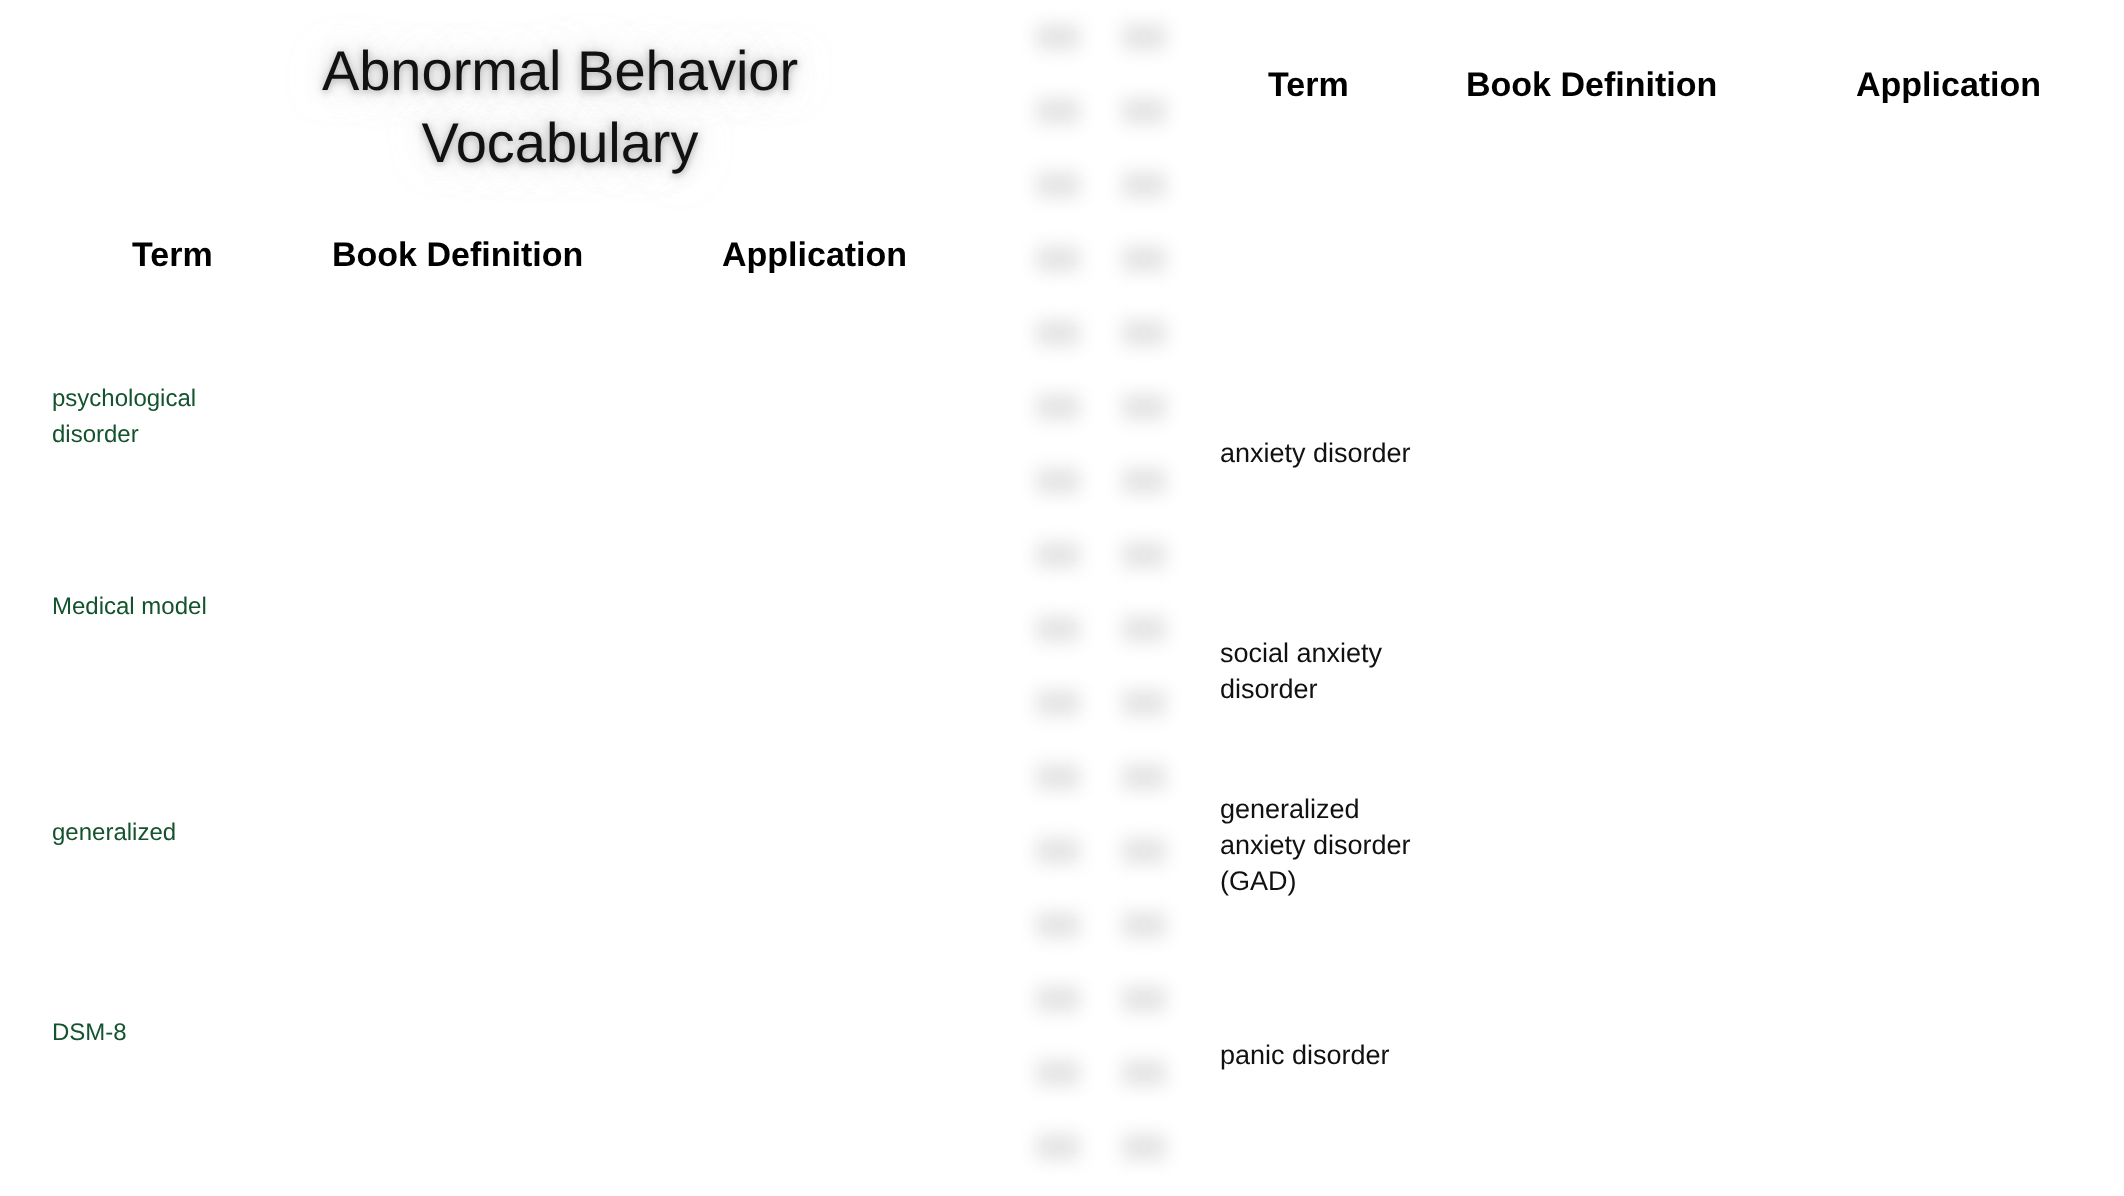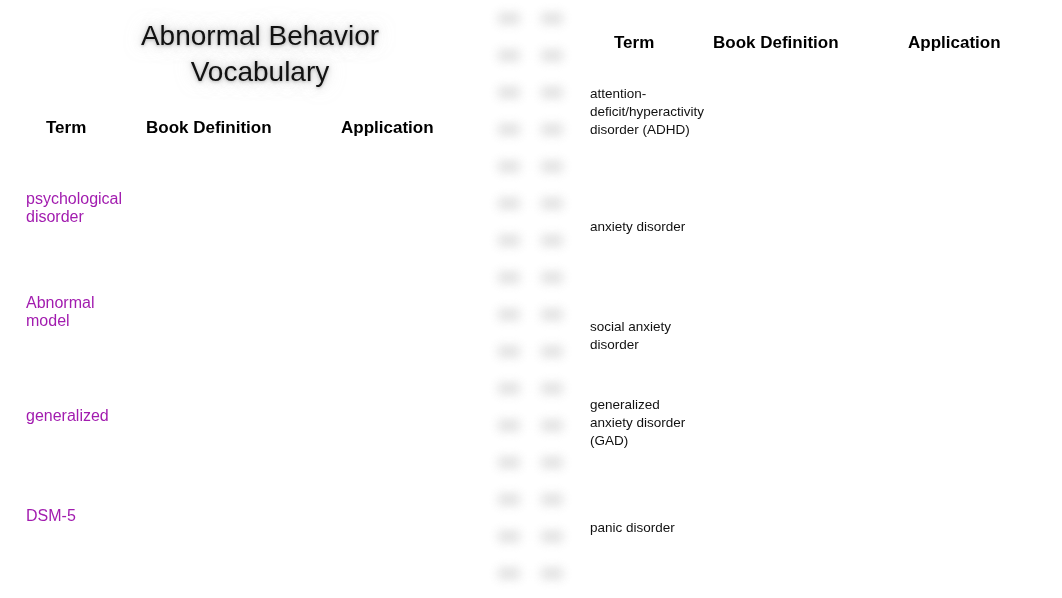--- a/index.html
+++ b/index.html
@@ -13,20 +13,21 @@
     position: relative;
     overflow: hidden;
     font-family: "Liberation Sans", sans-serif;
     color: #000000;
     -webkit-font-smoothing: antialiased;
   }
 
   .page {
     position: absolute;
     inset: 0;
+    margin-left: 20px;
   }
 
   
   .panel-left {
     position: absolute;
     left: 0;
     top: 0;
     width: 480px;
     height: 598px;
   }
@@ -62,25 +63,25 @@
     line-height: 22px;
     color: #000;
     white-space: nowrap;
   }
   .headers-left .h-term { left: 46px; }
   .headers-left .h-def  { left: 146px; }
   .headers-left .h-app  { left: 341px; }
 
   .term-left {
     position: absolute;
-    left: 26px;
+    left: 6px;
     width: 112px;
-    font-size: 16px;
+    font-size: 12px;
     line-height: 18px;
-    color: #a21caf;
+    color: #14532d;
   }
   .tl-0 { top: 190px; }
   .tl-1 { top: 294px; }
   .tl-2 { top: 407px; }
   .tl-3 { top: 507px; }
 
   
   .blob-strip {
     position: absolute;
     left: 492px;
@@ -152,23 +153,23 @@
     <div class="doc-title">Abnormal Behavior
 Vocabulary</div>
 
     <div class="headers-left">
       <div class="col-h h-term">Term</div>
       <div class="col-h h-def">Book Definition</div>
       <div class="col-h h-app">Application</div>
     </div>
 
     <div class="term-left tl-0">psychological disorder</div>
-    <div class="term-left tl-1">Abnormal model</div>
+    <div class="term-left tl-1">Medical model</div>
     <div class="term-left tl-2">generalized</div>
-    <div class="term-left tl-3">DSM-5</div>
+    <div class="term-left tl-3">DSM-8</div>
   </div>
 
   <div class="blob-strip" id="blob-strip">
       <div class="blob col-a" style="top: 12px; background: rgb(226, 226, 226);"></div>
       <div class="blob col-b" style="top: 12px; background: rgb(226, 226, 226);"></div>
       <div class="blob col-a" style="top: 49px; background: rgb(226, 226, 226);"></div>
       <div class="blob col-b" style="top: 49px; background: rgb(226, 226, 226);"></div>
       <div class="blob col-a" style="top: 86px; background: rgb(226, 226, 226);"></div>
       <div class="blob col-b" style="top: 86px; background: rgb(226, 226, 226);"></div>
       <div class="blob col-a" style="top: 123px; background: rgb(226, 226, 226);"></div>
@@ -200,20 +201,19 @@
     </div>
 
   <div class="panel-right">
 
     <div class="headers-right">
       <div class="col-h h-term">Term</div>
       <div class="col-h h-def">Book Definition</div>
       <div class="col-h h-app">Application</div>
     </div>
 
-    <div class="term-right tr-0">attention-deficit/hyperactivity disorder (ADHD)</div>
     <div class="term-right tr-1">anxiety disorder</div>
     <div class="term-right tr-2">social anxiety disorder</div>
     <div class="term-right tr-3">generalized anxiety disorder (GAD)</div>
     <div class="term-right tr-4">panic disorder</div>
   </div>
 
 </div>
 
 </body></html>

